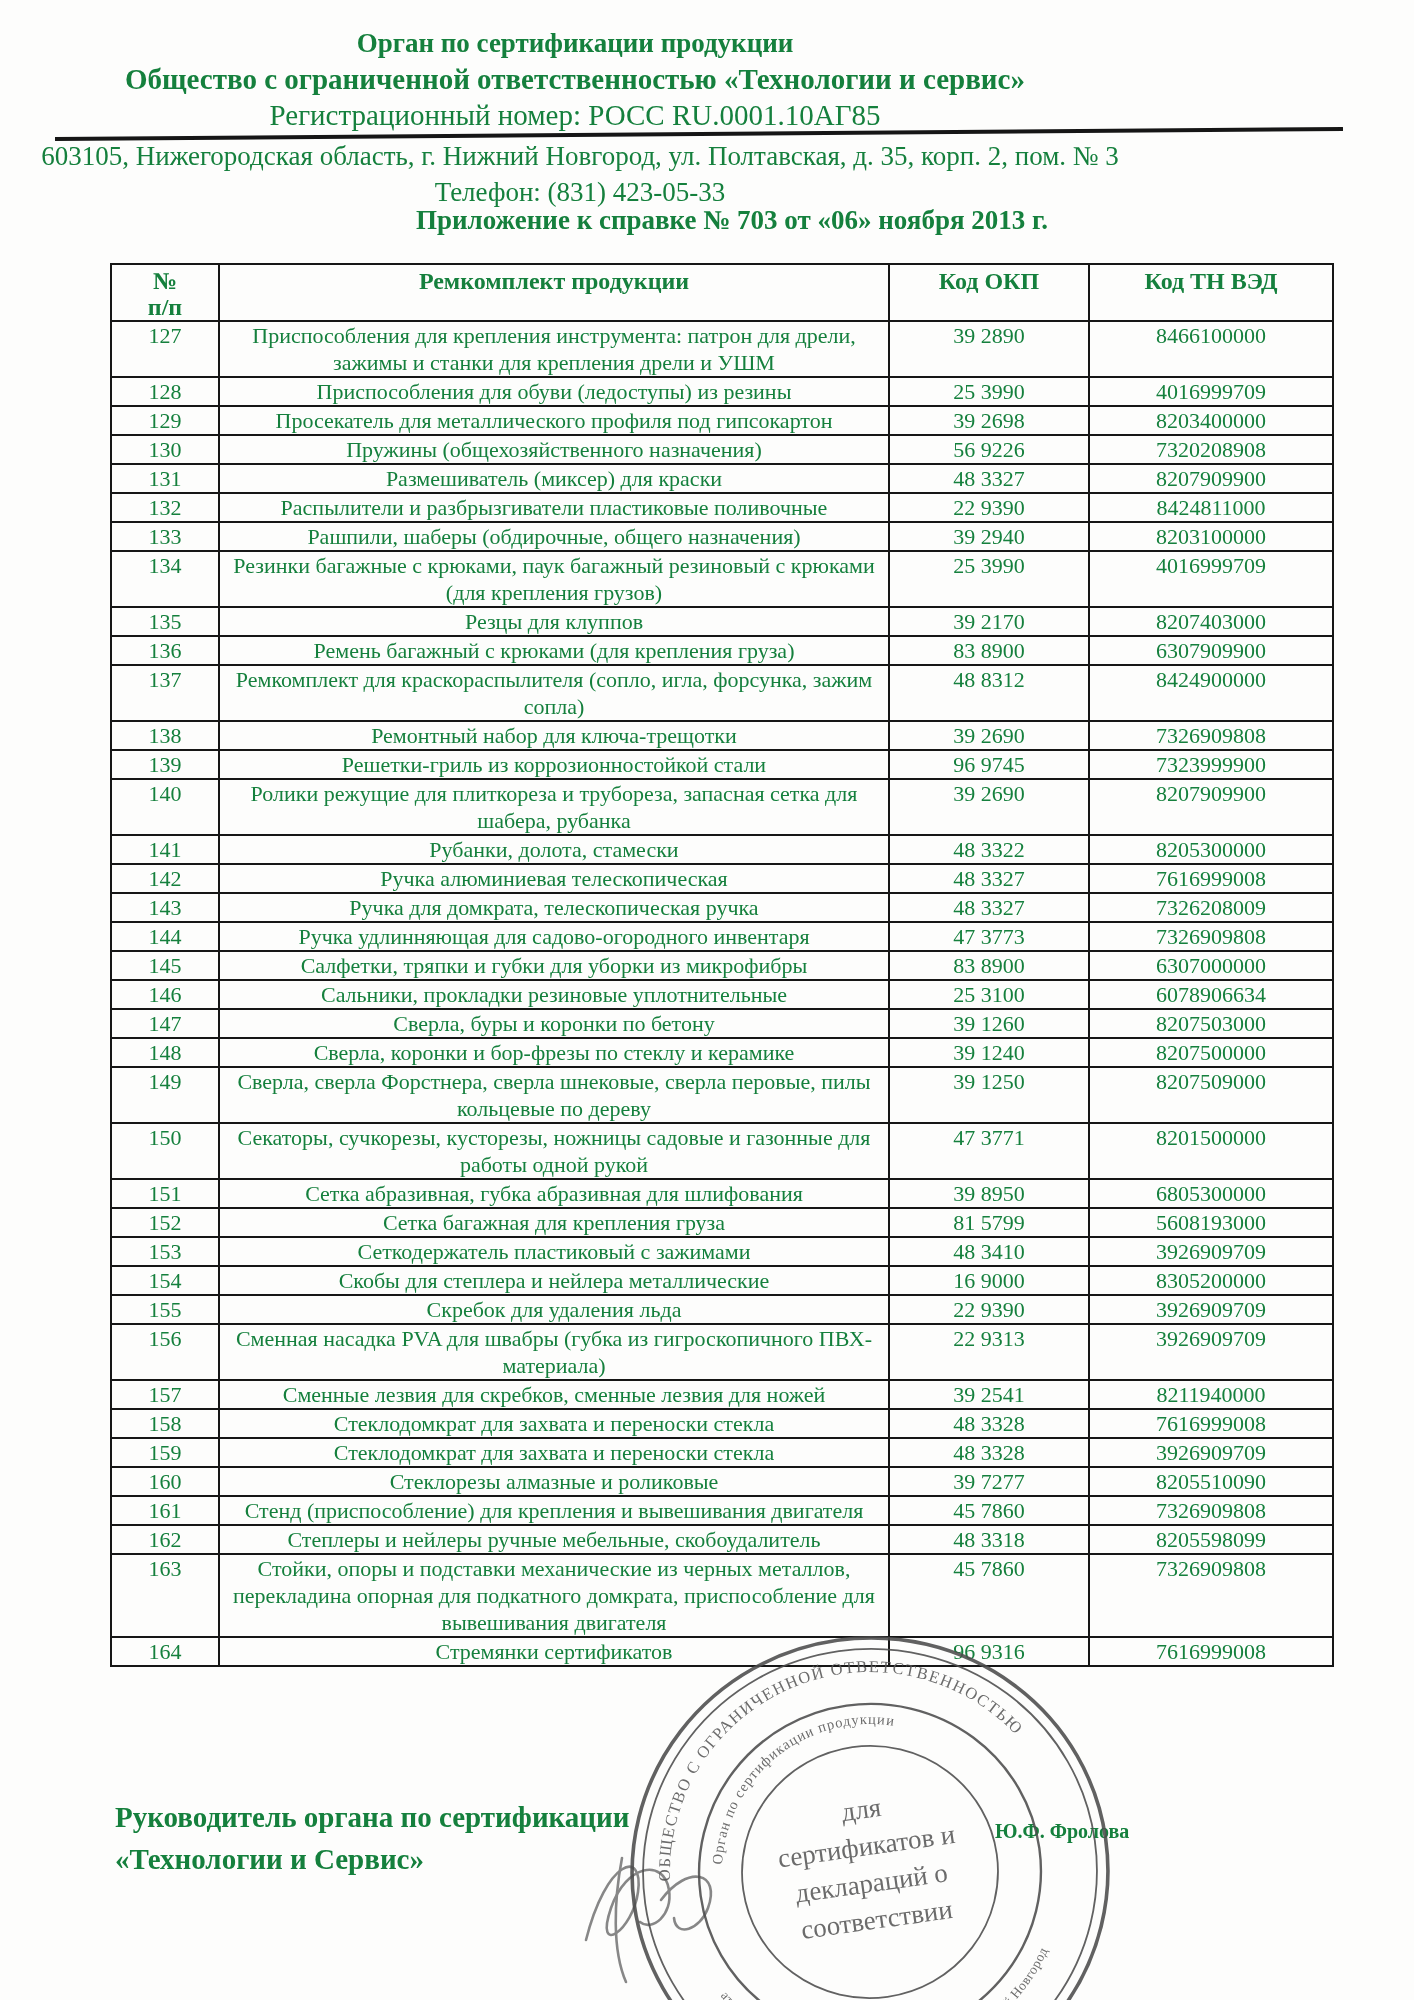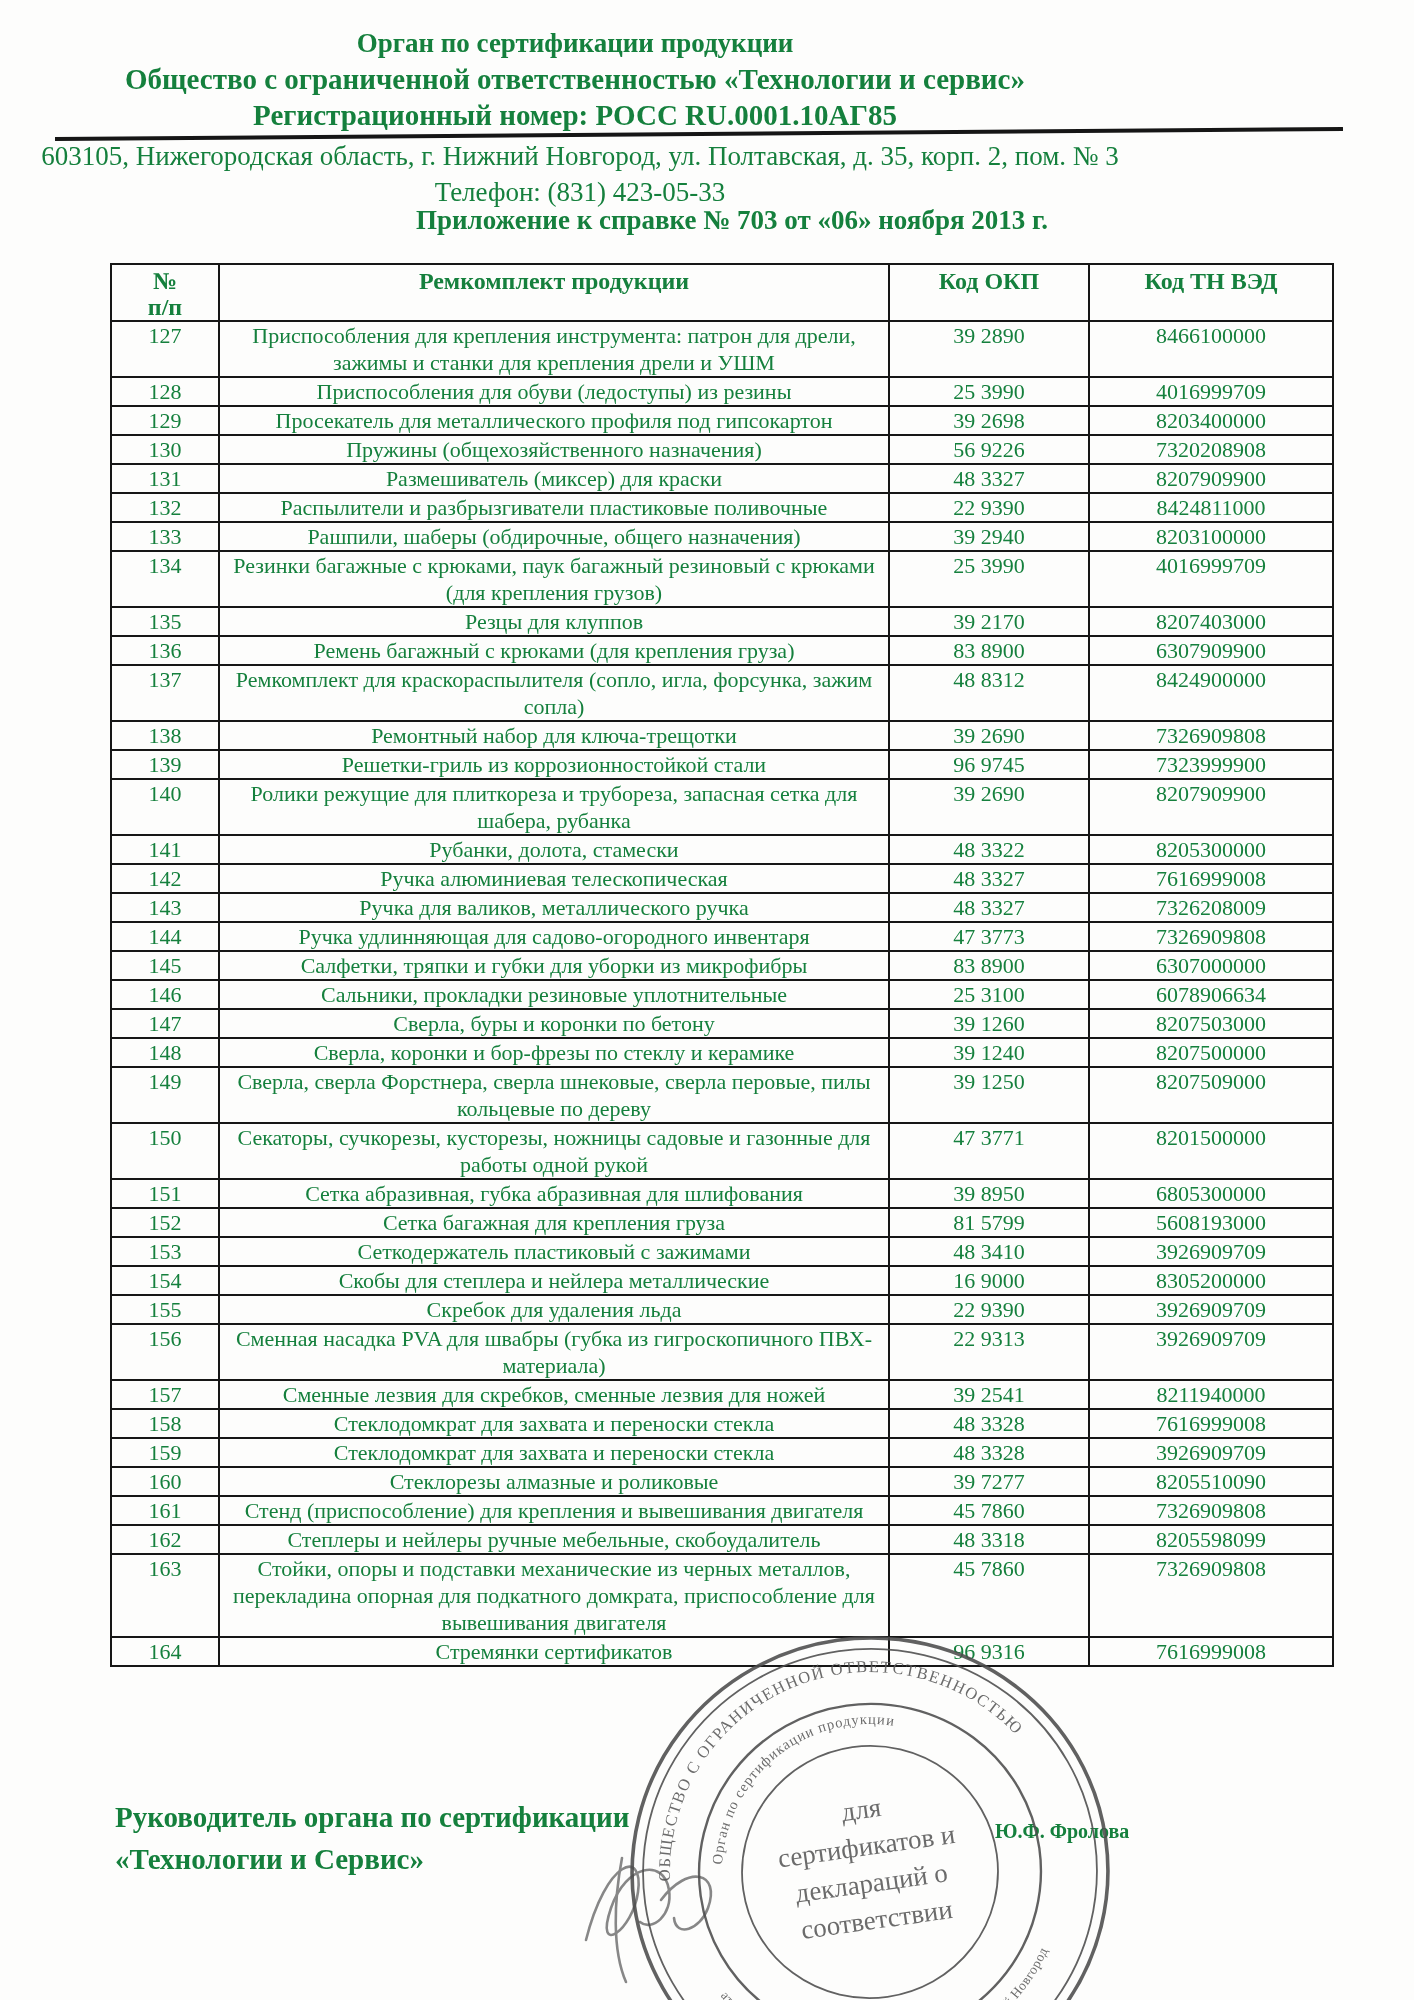--- a/index.html
+++ b/index.html
@@ -4,21 +4,21 @@
 <style>
   html,body{margin:0;padding:0;background:#e8e8e8;}
   .page{
     position:relative;width:1414px;height:2000px;background:#fdfdfc;
     overflow:hidden;font-family:"Liberation Serif",serif;color:#15803d;
     margin:0 auto;
   }
   .center-block{position:absolute;left:0;top:28px;width:1150px;text-align:center;}
   .h-line1{font-size:27px;font-weight:bold;}
   .h-line2{font-size:29px;font-weight:bold;margin-top:4px;}
-  .h-line3{font-size:29px;font-weight:bold;margin-top:3px;}
+  .h-line3{font-size:29px;font-weight:normal;margin-top:3px;}
   .divider{position:absolute;left:55px;top:132px;width:1288px;height:4px;background:#161616;transform:rotate(-0.45deg);}
   .addr-block{position:absolute;left:0;top:141px;width:1160px;text-align:center;font-size:27px;}
   .phone-line{margin-top:5px;}
   .annex{position:absolute;left:0;top:205px;width:1048px;text-align:right;font-size:27px;font-weight:bold;}
   table.products{
     position:absolute;left:110px;top:263px;width:1222px;
     border-collapse:collapse;table-layout:fixed;
   }
   table.products col.c1{width:108px;}
   table.products col.c2{width:670px;}
@@ -168,21 +168,21 @@
           <td>8205300000</td>
         </tr>
         <tr>
           <td>142</td>
           <td>Ручка алюминиевая телескопическая</td>
           <td>48 3327</td>
           <td>7616999008</td>
         </tr>
         <tr>
           <td>143</td>
-          <td>Ручка для валиков, металлического ручка</td>
+          <td>Ручка для домкрата, телескопическая ручка</td>
           <td>48 3327</td>
           <td>7326208009</td>
         </tr>
         <tr>
           <td>144</td>
           <td>Ручка удлинняющая для садово-огородного инвентаря</td>
           <td>47 3773</td>
           <td>7326909808</td>
         </tr>
         <tr>

